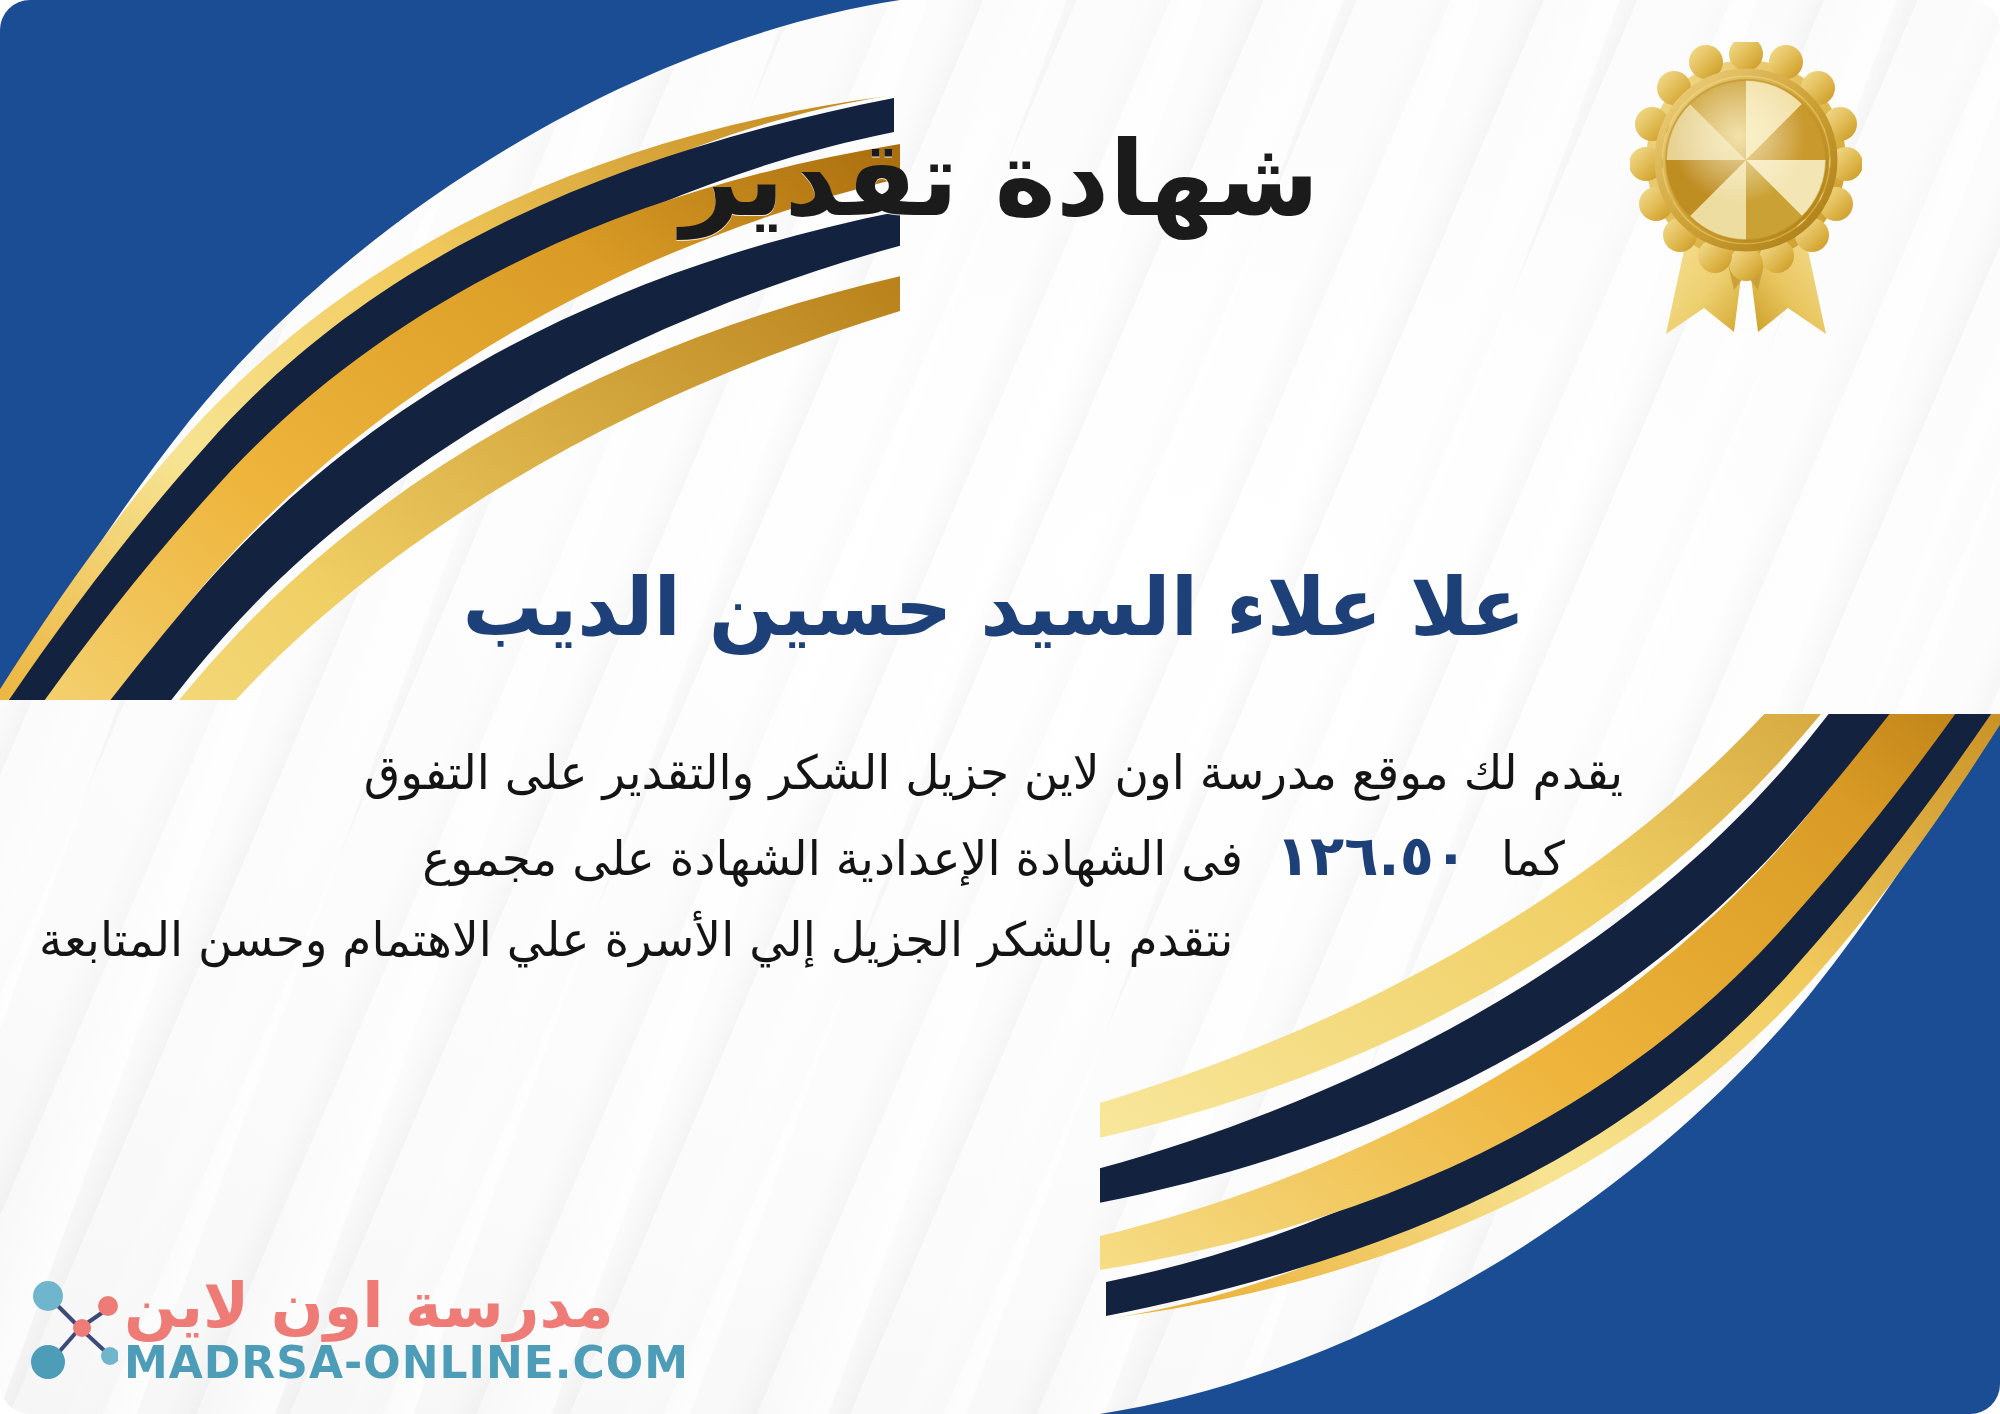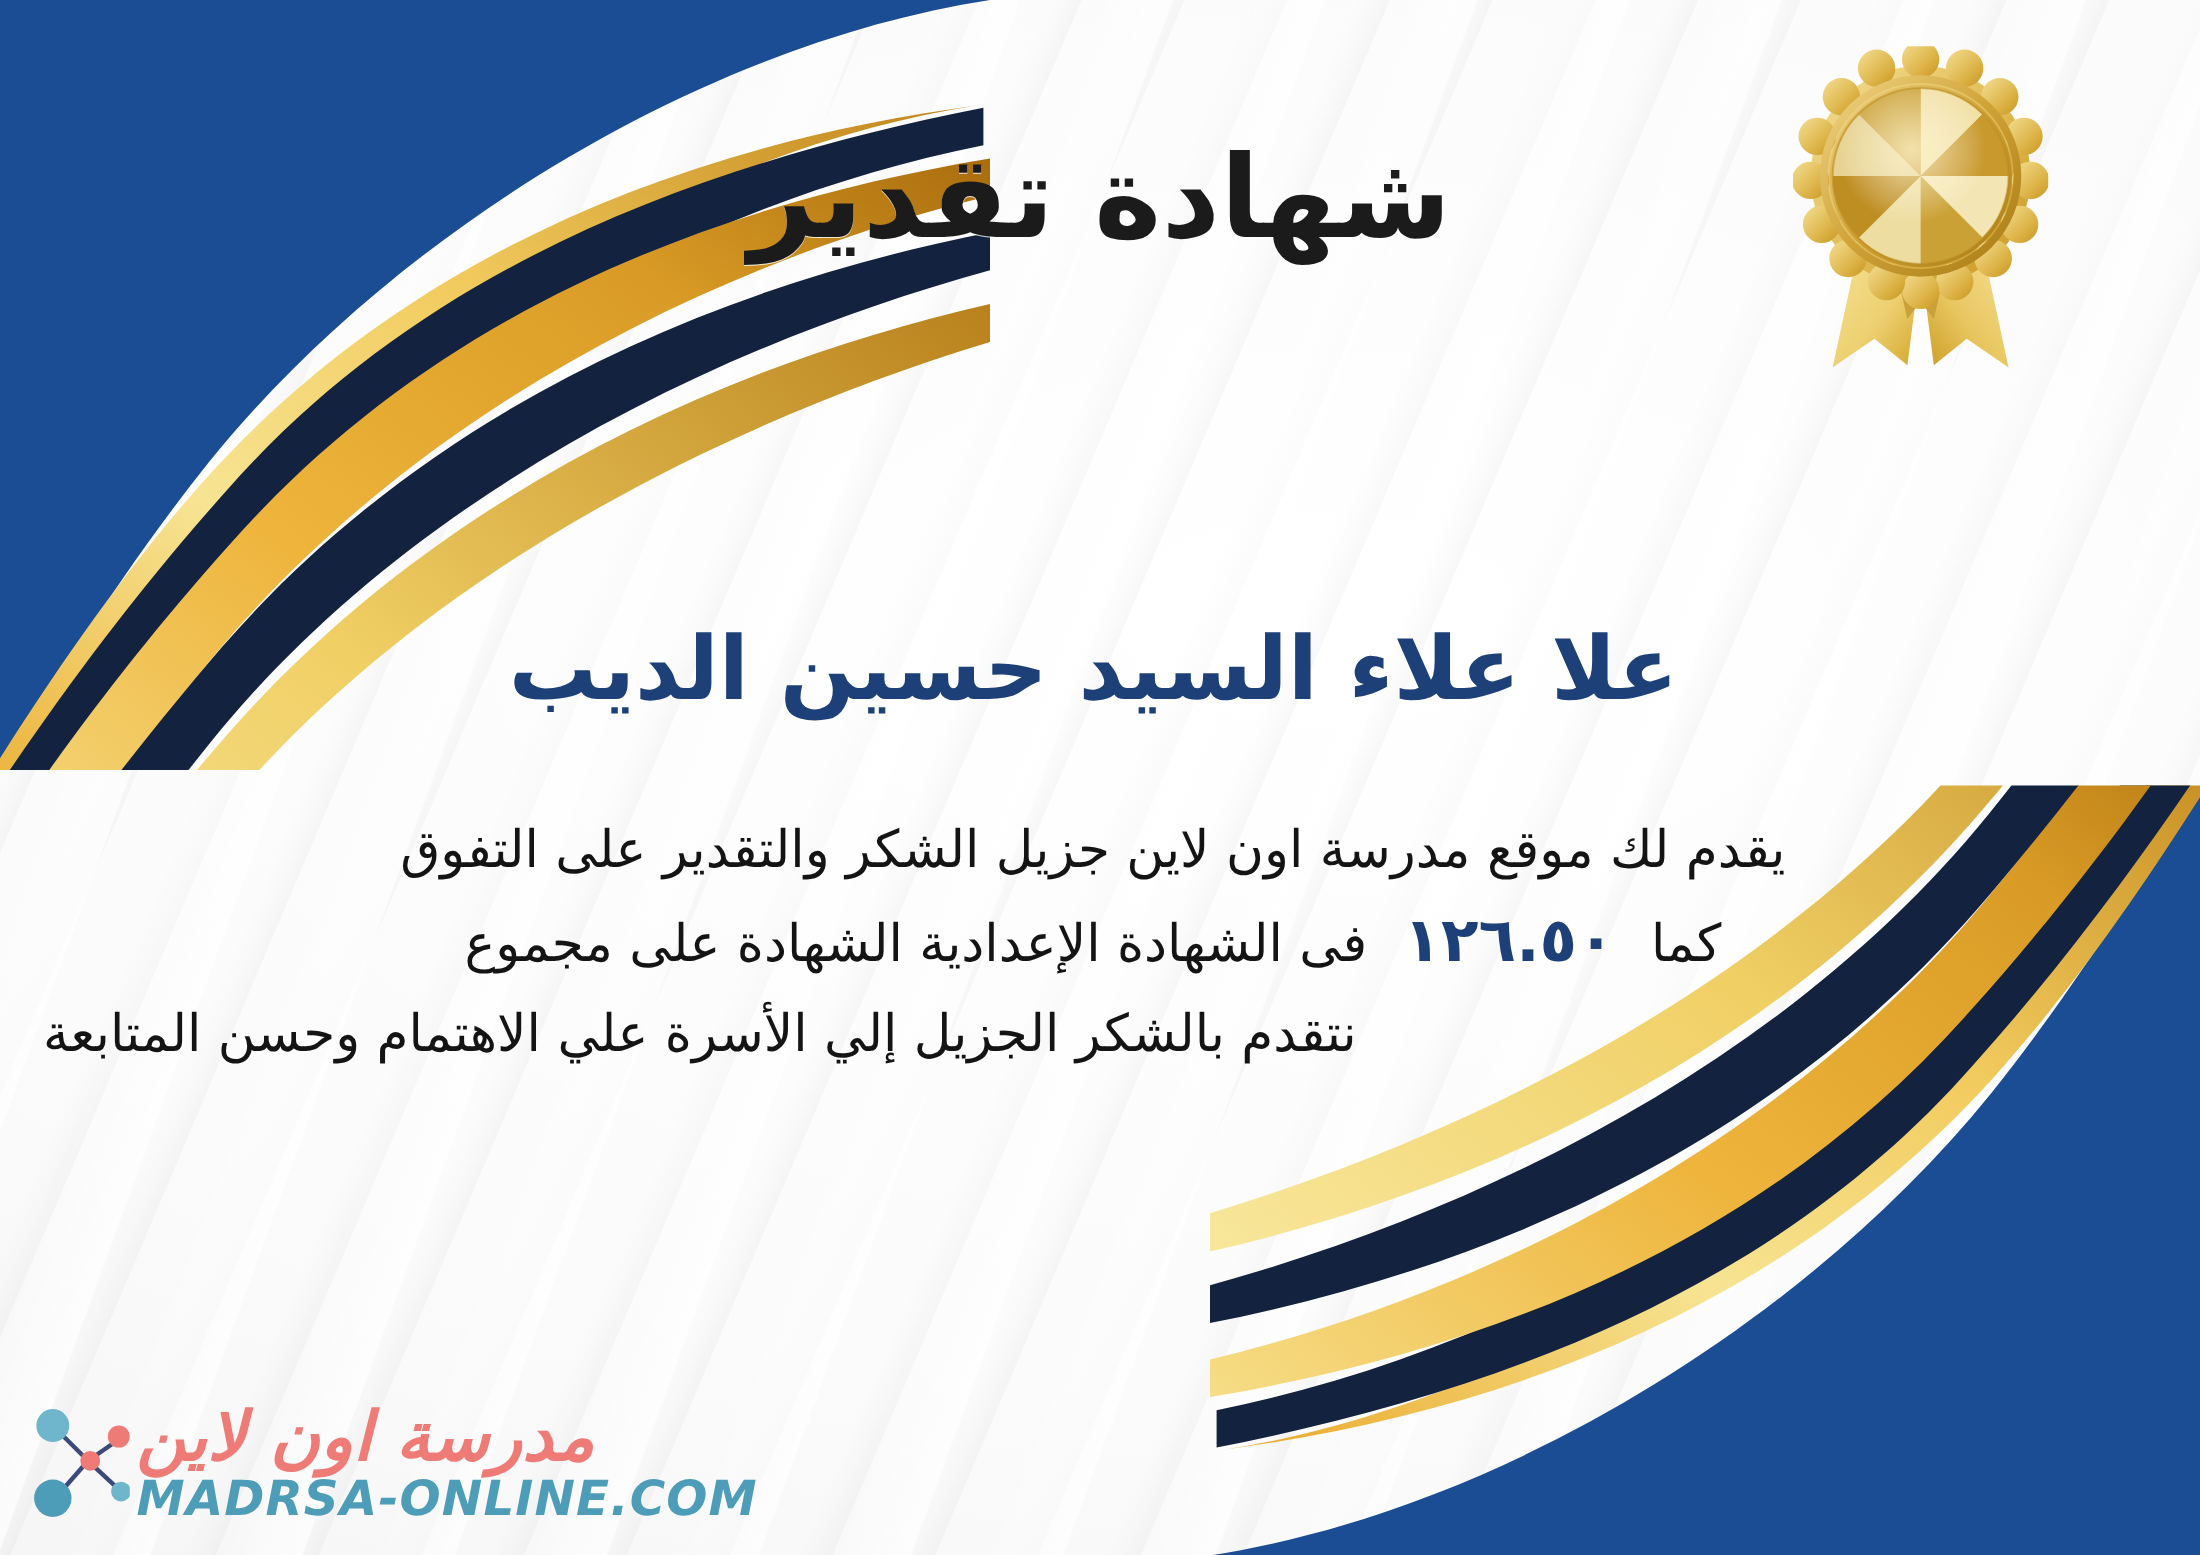--- a/index.html
+++ b/index.html
@@ -8,20 +8,21 @@
     width:2000px;height:1414px;
     font-family:"DejaVu Sans","Liberation Sans",sans-serif;
     background:#ffffff;
     overflow:hidden;
   }
   #cert{
     position:relative;
     width:2000px;height:1414px;
     overflow:hidden;
     background:#fdfdfd;
+    border-radius:30px;
   }
 
   
   .paper-texture{
     position:absolute;inset:0;
     background:
       repeating-linear-gradient(
         -67deg,
         rgba(0,0,0,0.000) 0px,
         rgba(0,0,0,0.000) 26px,
@@ -115,21 +116,20 @@
 
   
   .brand{
     position:absolute;
     left:22px;bottom:28px;
     z-index:7;
     display:flex;
     flex-direction:row-reverse;
     align-items:center;
     gap:6px;
-    font-style:italic;
   }
   .brand-text{
     display:flex;flex-direction:column;
     align-items:flex-end;
     line-height:1;
   }
   .brand-ar{
     font-size:62px;
     font-weight:700;
     color:#ef7b77;

